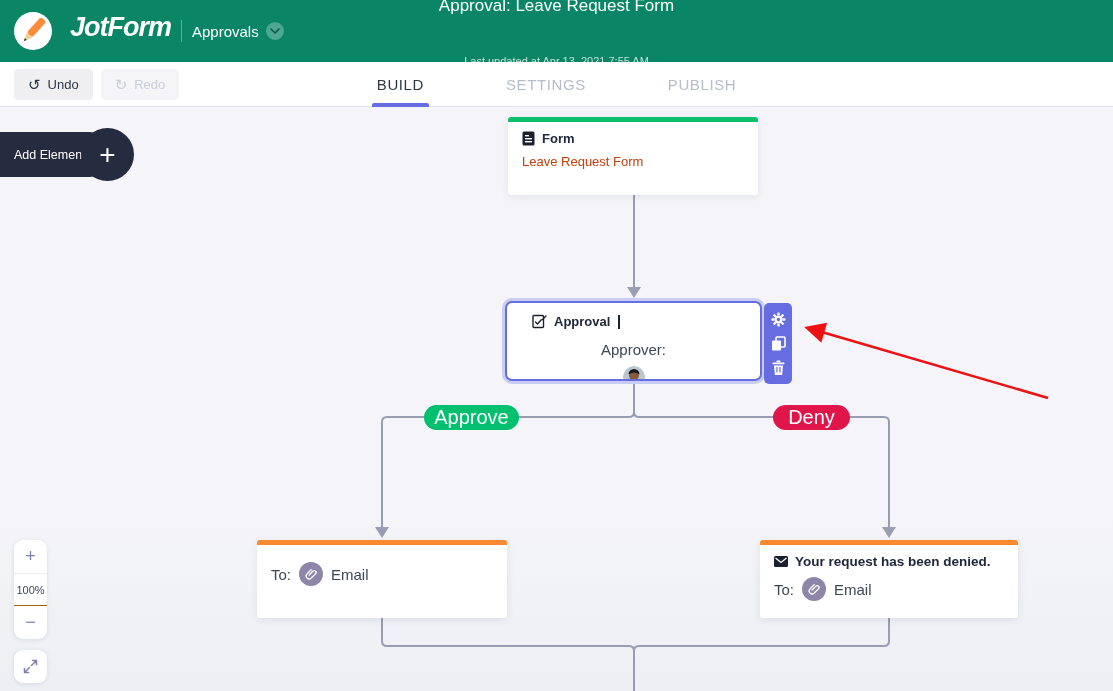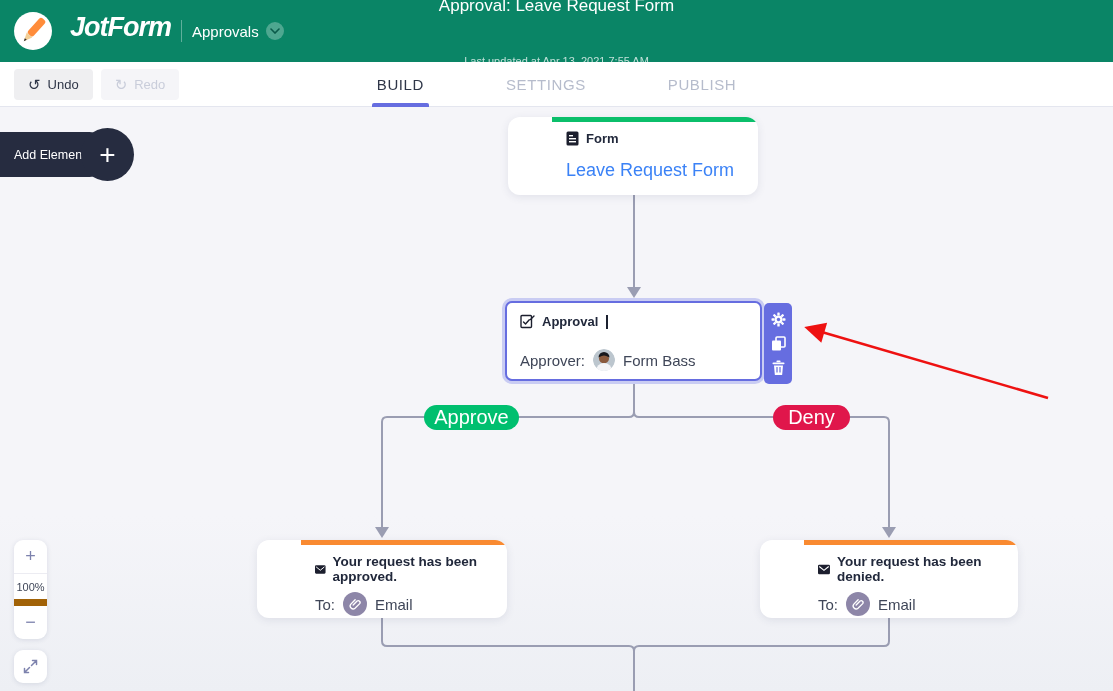--- a/index.html
+++ b/index.html
@@ -33,53 +33,53 @@
 
   
   .canvas { position:absolute; top:107px; left:0; width:1113px; height:584px; background:linear-gradient(#f5f5f9 70%, #edeff4); }
   .connectors { position:absolute; top:0; left:0; width:1113px; height:584px; pointer-events:none; }
 
   
   .add-element { position:absolute; left:0; top:25px; height:45px; width:112px; background:#262C40; border-radius:0 23px 23px 0; color:#fff; display:flex; align-items:center; padding-left:14px; font-size:12.5px; cursor:pointer; }
   .add-plus { position:absolute; left:81px; top:21px; width:53px; height:53px; border-radius:50%; background:#262C40; color:#fff; display:flex; align-items:center; justify-content:center; font-size:28px; font-weight:300; cursor:pointer; }
 
   
-  .node { position:absolute; background:#fff; border-radius:12px; box-shadow:0 2px 8px rgba(45,55,95,.10); overflow:hidden; cursor:pointer;padding-left:44px; }
+  .node { position:absolute; background:#fff; border-radius:3px; box-shadow:0 2px 8px rgba(45,55,95,.10); overflow:hidden; cursor:pointer; }
   .node .topbar { height:5px; width:100%; }
   .node .content { padding:9px 14px 10px; }
   .type-row { display:flex; align-items:center; gap:7px; font-size:13px; font-weight:bold; color:#21283b; }
   .node-form { left:508px; top:10px; width:250px; height:78px; }
   .node-form .topbar { background:#0BBF6B; }
-  .form-title { margin-top:14px; font-size:18px; color:#3b82f6; }
+  .form-title { margin-top:8px; font-size:13px; color:#c2410c; }
 
   .node-approval { left:505px; top:194px; width:257px; height:80px; border:2px solid #666DE0; border-radius:7px; box-shadow:0 0 0 3px #c9ccf3; overflow:hidden; background:#fff; position:absolute; cursor:text; }
-  .node-approval .content { padding:11px 13px; }
+  .node-approval .content { padding:11px 25px; }
   .caret { display:inline-block; width:1.5px; height:14px; background:#1c2130; margin-left:1px; vertical-align:-2px; }
-  .approver-row { display:flex; align-items:center; gap:8px; margin-top:20px; font-size:15px; color:#3f4658; }
+  .approver-row { display:flex; align-items:center; gap:8px; margin-top:12px; font-size:15px; color:#3f4658;flex-direction:column; }
   .avatar { width:22px; height:22px; border-radius:50%; overflow:hidden; flex:0 0 auto; }
 
   .side-toolbar { position:absolute; left:764px; top:196px; width:28px; height:81px; background:#666DE0; border-radius:5px; display:flex; flex-direction:column; align-items:center; justify-content:space-around; padding:5px 0; }
   .side-toolbar .sicon { width:15px; height:15px; cursor:pointer; display:block; }
 
   .badge { position:absolute; top:298px; height:25px; border-radius:13px; color:#fff; font-size:20px; display:flex; align-items:center; justify-content:center; cursor:pointer; }
   .badge-approve { left:424px; width:95px; background:#00BF6F; }
   .badge-deny { left:773px; width:77px; background:#E0164B; }
 
   .node-email { top:433px; height:78px; }
   .node-email .topbar { background:#F98A31; }
   .node-email-left { left:257px; width:250px; }
   .node-email-right { left:760px; width:258px; }
   .email-title { font-size:13.5px; font-weight:bold; color:#21283b; }
   .to-row { display:flex; align-items:center; gap:8px; margin-top:8px; font-size:15px; color:#3f4658; }
   .link-circle { width:24px; height:24px; border-radius:50%; background:#8D86A8; display:flex; align-items:center; justify-content:center; }
 
   
   .zoom-group { position:absolute; left:14px; top:433px; width:33px; background:#fff; border-radius:9px; box-shadow:0 1px 5px rgba(45,55,95,.12); display:flex; flex-direction:column; }
   .zoom-cell { height:33px; display:flex; align-items:center; justify-content:center; cursor:pointer; color:#7D82AD; font-size:18px; }
-  .zoom-cell.level { font-size:11px; color:#3f4658; cursor:default; border-top:1px solid #ececf2; border-bottom:7px solid #a16207; }
+  .zoom-cell.level { font-size:11px; color:#3f4658; cursor:default; border-top:1px solid #ececf2; border-bottom:1px solid #a16207; }
   .expand-btn { position:absolute; left:14px; top:543px; width:33px; height:33px; background:#fff; border-radius:9px; box-shadow:0 1px 5px rgba(45,55,95,.12); display:flex; align-items:center; justify-content:center; cursor:pointer; }
 
   .red-arrow { position:absolute; top:0; left:0; width:1113px; height:584px; pointer-events:none; }
 </style>
 </head>
 <body>
 
 <div id="app">
 
   <div class="header">
@@ -226,27 +226,20 @@
     <div class="badge badge-approve">
       <span>Approve</span>
     </div>
     <div class="badge badge-deny">
       <span>Deny</span>
     </div>
 
     <div class="node node-email node-email-left">
       <div class="topbar"></div>
       <div class="content">
-        <div class="type-row">
-          <svg width="14" height="11" viewBox="0 0 14 11">
-            <rect x="0" y="0" width="14" height="11" rx="1.5" fill="#1c1f2e"></rect>
-            <polyline points="1.5,2 7,6.5 12.5,2" fill="none" stroke="#fff" stroke-width="1.3"></polyline>
-          </svg>
-          <span class="email-title">Your request has been approved.</span>
-        </div>
         <div class="to-row">
           <span>To:</span>
           <span class="link-circle">
             <svg width="13" height="13" viewBox="0 0 14 14">
                 <path d="M4.5 7.5 l4.2-4.2 a2 2 0 0 1 2.8 2.8 l-5 5 a3.2 3.2 0 0 1 -4.5-4.5 l4.6-4.6" fill="none" stroke="#fff" stroke-width="1.5" stroke-linecap="round"></path>
               </svg>
           </span>
           <span>Email</span>
         </div>
       </div>

